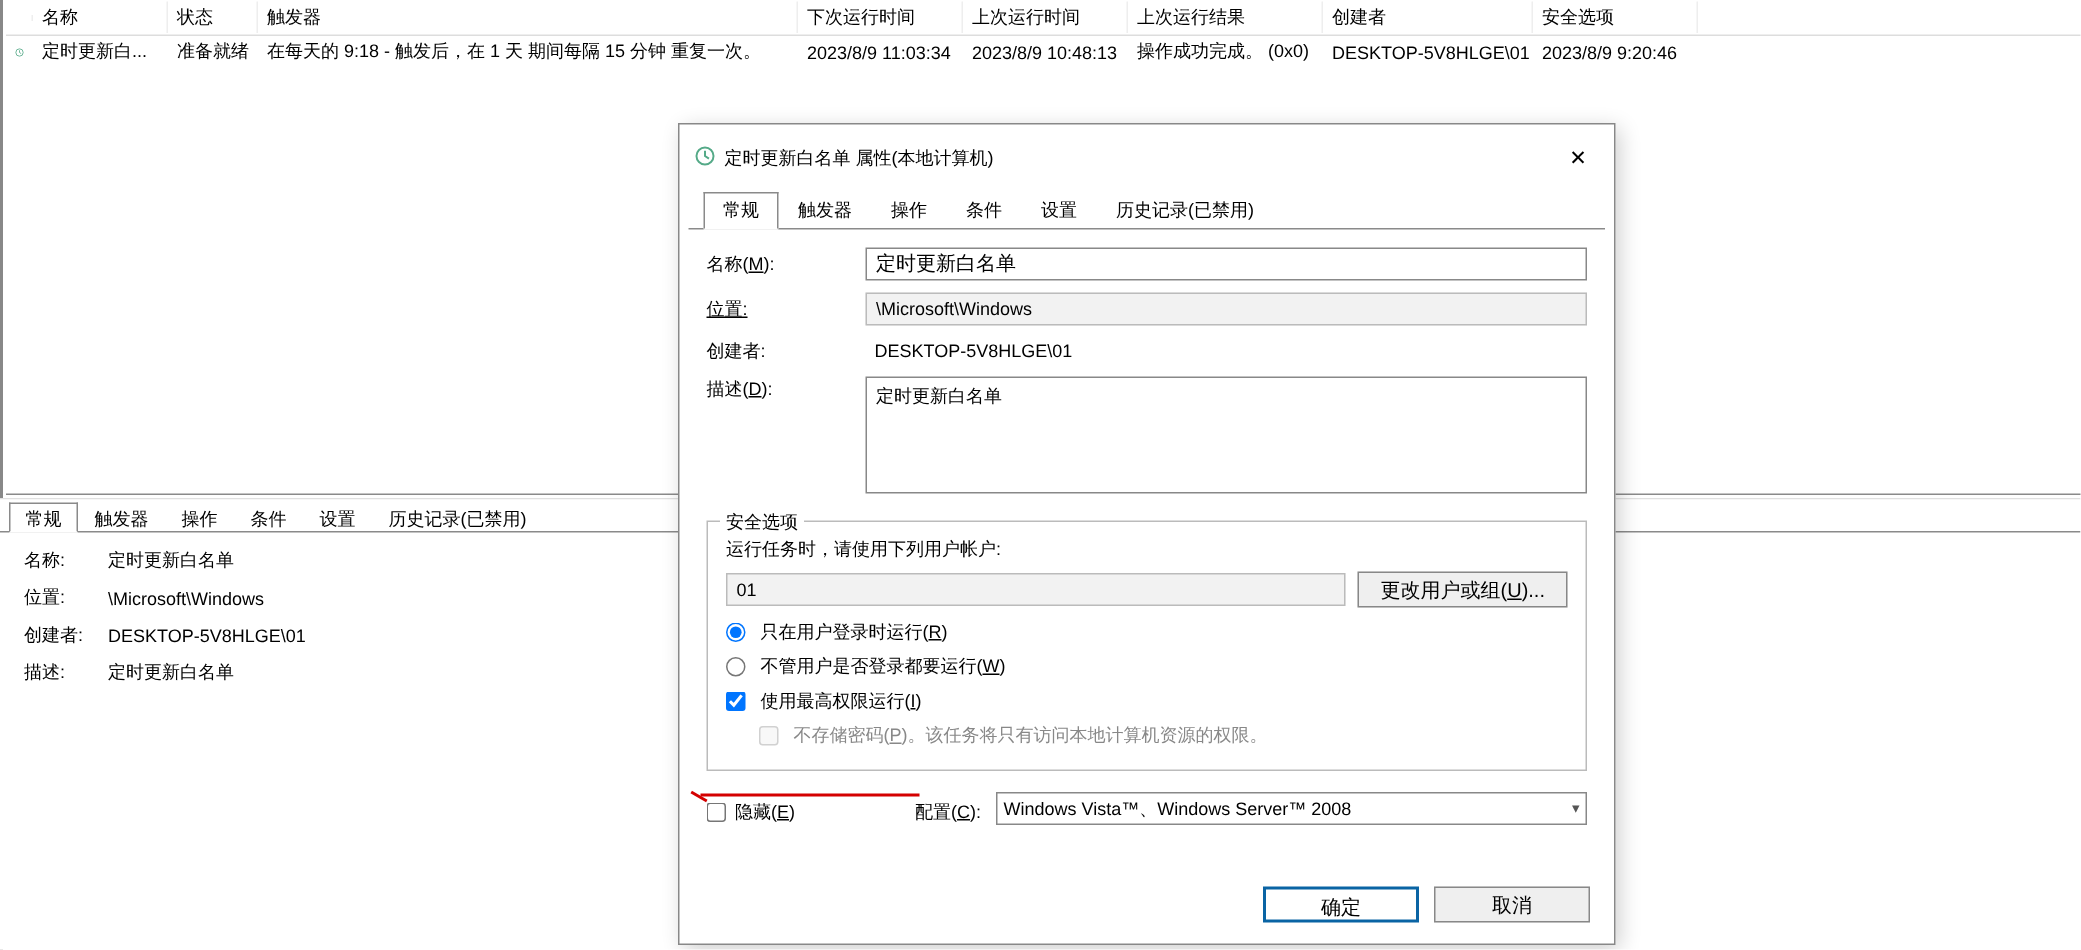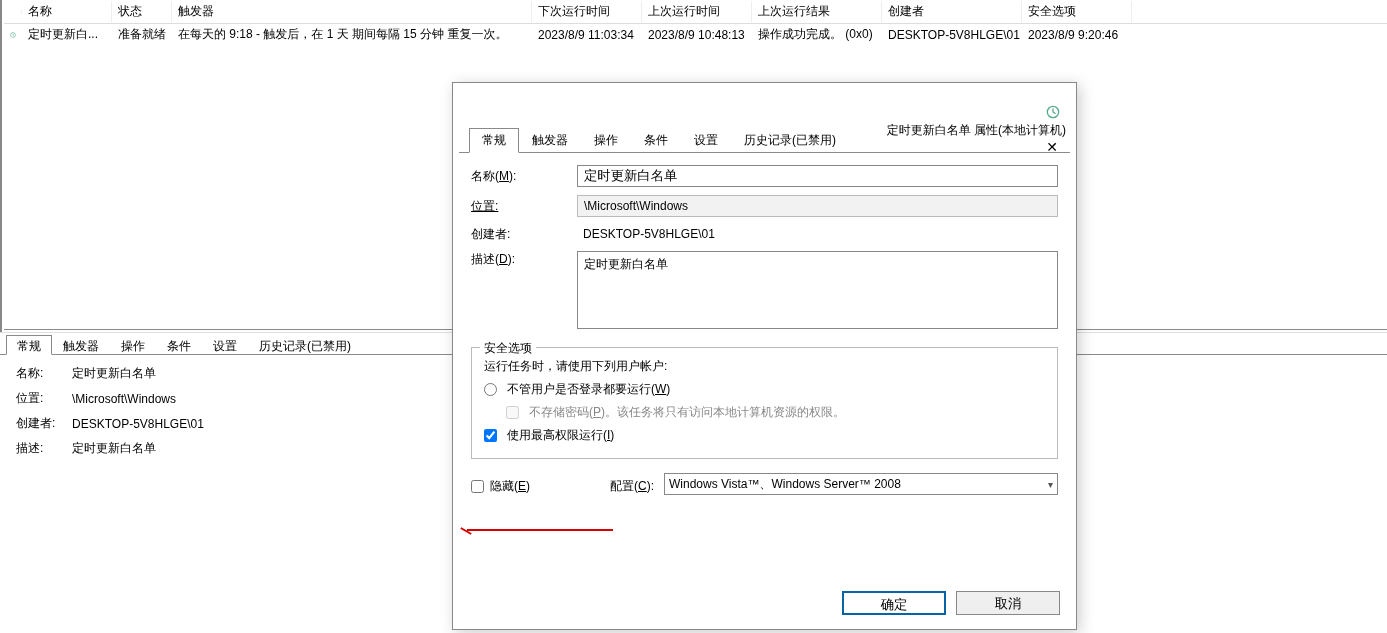--- a/index.html
+++ b/index.html
@@ -31,21 +31,21 @@
 .tabstrip .tab { padding: 2px 10px; border: 1px solid transparent; border-bottom: none; cursor: default; margin-right: 0px; position: relative; top: 1px; }
 .tabstrip .tab.active { border-color: #8a8a8a; background: #fff; border-bottom: 1px solid #fff; }
 
 .form-section { padding: 10px 16px; }
 .form-row { display: flex; align-items: center; margin-bottom: 8px; }
 .form-row label { width: 50px; }
 .form-row .value { padding-left: 6px; }
 
 
 .dialog { position: absolute; left: 452px; top: 82px; width: 625px; height: 548px; background: #fff; border: 1px solid #888; box-shadow: 3px 3px 14px rgba(0,0,0,0.2); display: flex; flex-direction: column; }
-.dlg-title { display: flex; align-items: flex-end; padding: 22px 10px; height: 32px; flex-direction: column; }
+.dlg-title { display: flex; align-items: center; padding: 22px 10px; height: 32px; }
 .dlg-title .title-icon { margin-right: 6px; }
 .dlg-title .title-text { flex: 1; }
 .dlg-title .close { width: 28px; height: 22px; display:flex; align-items:center; justify-content:center; cursor:pointer; font-size: 14px; }
 .dlg-tabs { display: flex; border-bottom: 1px solid #8a8a8a; padding-left: 10px; margin: 0 6px; }
 .dlg-tabs .tab { padding: 3px 12px; border: 1px solid transparent; border-bottom: none; position: relative; top: 1px; }
 .dlg-tabs .tab.active { border-color: #8a8a8a; background: #fff; border-bottom: 1px solid #fff; }
 
 .dlg-body { flex: 1; padding: 12px 18px 6px 18px; display:flex; flex-direction:column; }
 .dlg-form-row { display: flex; align-items: center; margin-bottom: 8px; gap: 36px; }
 .dlg-form-row .lbl { width: 70px; }
@@ -181,31 +181,39 @@
       <div class="plain">DESKTOP-5V8HLGE\01</div>
     </div>
     <div class="dlg-form-row" style="align-items:flex-start;">
       <div class="lbl"><span>描述(<span class="underline">D</span>):</span></div>
       <div class="desc-box">定时更新白名单</div>
     </div>
 
     <div class="fieldset">
       <div class="legend">安全选项</div>
       <div style="margin-bottom:6px;">运行任务时，请使用下列用户帐户:</div>
+      <div class="sec-row">
+        <div class="acct-box">01</div>
+        <button class="btn"><span>更改用户或组(<span class="underline">U</span>)...</span></button>
+      </div>
+      <div class="radio-row">
+        <input type="radio" name="runmode" checked="" style="">
+        <span>只在用户登录时运行(<span class="underline">R</span>)</span>
+      </div>
       <div class="radio-row">
         <input type="radio" name="runmode" style="">
         <span>不管用户是否登录都要运行(<span class="underline">W</span>)</span>
       </div>
+      <div class="check-row">
+        <input type="checkbox" checked="" style="">
+        <span>使用最高权限运行(<span class="underline">I</span>)</span>
+      </div>
       <div class="check-row indent">
         <input type="checkbox" disabled="" style="">
         <span>不存储密码(<span class="underline">P</span>)。该任务将只有访问本地计算机资源的权限。</span>
-      </div>
-      <div class="check-row">
-        <input type="checkbox" checked="" style="">
-        <span>使用最高权限运行(<span class="underline">I</span>)</span>
       </div>
     </div>
 
     <div class="dlg-bottom" style="border:none; padding: 14px 0 0 0;">
       <div class="hidden-check">
         <input type="checkbox" style="">
         <span>隐藏(<span class="underline">E</span>)</span>
       </div>
       <div style="width:60px;"></div>
       <span>配置(<span class="underline">C</span>):</span>

